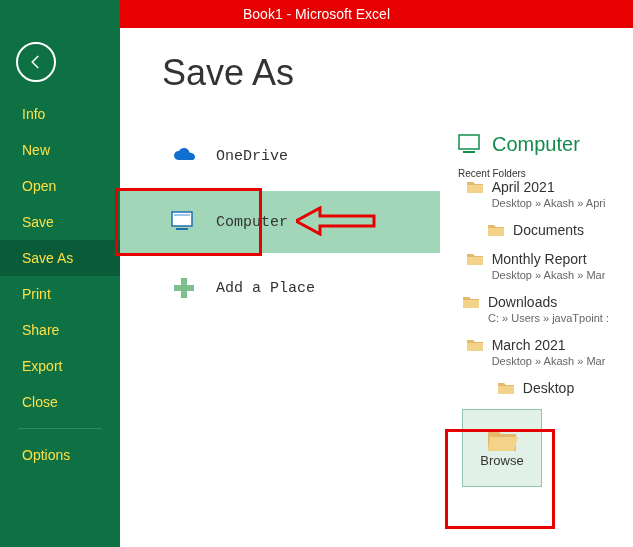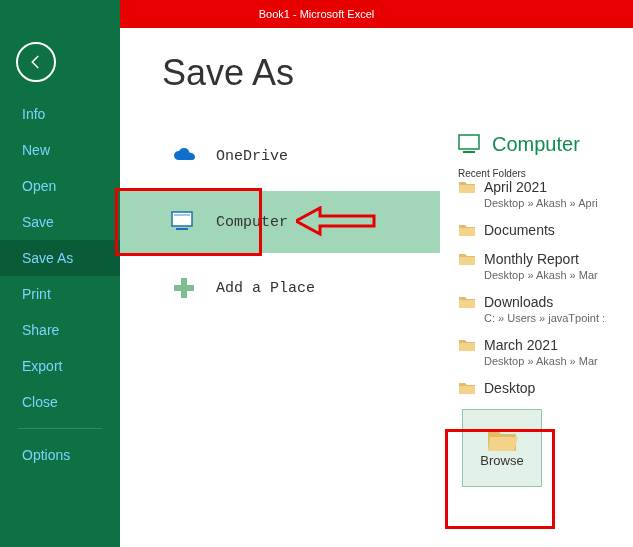--- a/index.html
+++ b/index.html
@@ -1,37 +1,37 @@
 <!DOCTYPE html>
 <html><head>
 <meta charset="utf-8">
 <style>
   * { box-sizing: border-box; margin: 0; padding: 0; }
   body { font-family: "Segoe UI", Arial, sans-serif; font-size: 14px; color: #333; background: #fff; }
   #app { width: 633px; height: 547px; display: flex; flex-direction: column; position: relative; overflow: hidden; }
-  .titlebar { height: 28px; background: #e60000; display: flex; align-items: center; justify-content: center; color: #fff; font-size: 11px; position: relative; }
+  .titlebar { height: 28px; background: #e60000; display: flex; align-items: center; justify-content: center; color: #fff; font-size: 14px; position: relative; }
   .titlebar .green-patch { position: absolute; left: 0; top: 0; width: 120px; height: 28px; background: #0d7144; }
   .titlebar span { z-index: 1; }
   .body { flex: 1; display: flex; }
   .sidebar { width: 120px; background: #0d7144; color: #fff; display: flex; flex-direction: column; padding-top: 8px; }
   .back-btn { width: 40px; height: 40px; margin: 6px 0 14px 16px; border: 2px solid #fff; border-radius: 50%; display: flex; align-items: center; justify-content: center; cursor: pointer; color: #fff; }
   .back-btn svg { width: 18px; height: 18px; }
-  .nav-item { padding: 10px 0 10px 22px; font-size: 14px; color: #7dd3fc; cursor: pointer; }
+  .nav-item { padding: 10px 0 10px 22px; font-size: 14px; color: #fde047; cursor: pointer; }
   .nav-item.selected { background: #095c37; }
   .nav-divider { height: 0; border-top: 1px solid #2f8a61; margin: 8px 18px; }
   .content { flex: 1; padding: 24px 10px 0 42px; position: relative; }
   .page-title { font-size: 36px; font-weight: 300; color: #333; margin-bottom: 42px; }
   .place-row { height: 40px; padding: 4px 8px; display: flex; align-items: center; gap: 18px; cursor: pointer; }
   .place-row .icon { width: 28px; display: flex; justify-content: center; align-items: center; }
   .place-row .label { font-size: 15px; color: #333; font-family: Liberation Mono, monospace; }
   .place-row + .place-row { margin-top: 16px; }
   .right-panel { position: absolute; left: 480px; top: 133px; width: 155px; }
   .rp-header { display: flex; align-items: center; gap: 8px; color: #128c4a; font-size: 20px; margin-bottom: 12px; }
   .rp-sub { font-size: 10px; color: #333; margin-bottom: 0; }
-  .folder-item { display: flex; align-items: flex-start; gap: 8px; margin-bottom: 12px; cursor: pointer; }
+  .folder-item { display: flex; align-items: flex-start; gap: 8px; margin-bottom: 12px; cursor: pointer; justify-content: center; }
   .folder-item .fi-text { display: flex; flex-direction: column; }
   .folder-item .fi-label { font-size: 14px; color: #333; line-height: 1.2; }
   .folder-item .fi-path { font-size: 11px; color: #666; line-height: 1.3; white-space: nowrap; overflow: hidden; }
   .browse-tile { width: 80px; height: 78px; border: 1px solid #8ec7a9; background: #e2f1e8; display: flex; flex-direction: column; align-items: center; justify-content: center; cursor: pointer; margin-left: 4px; }
   .browse-tile .bt-label { font-size: 13px; color: #333; }
 
   
   .highlight-green { position: absolute; background: #a2d6b9; z-index: -1; }
   .red-box { position: absolute; border: 3px solid #e60000; z-index: 3; pointer-events: none; }
   .arrow { position: absolute; z-index: 3; pointer-events: none; }

